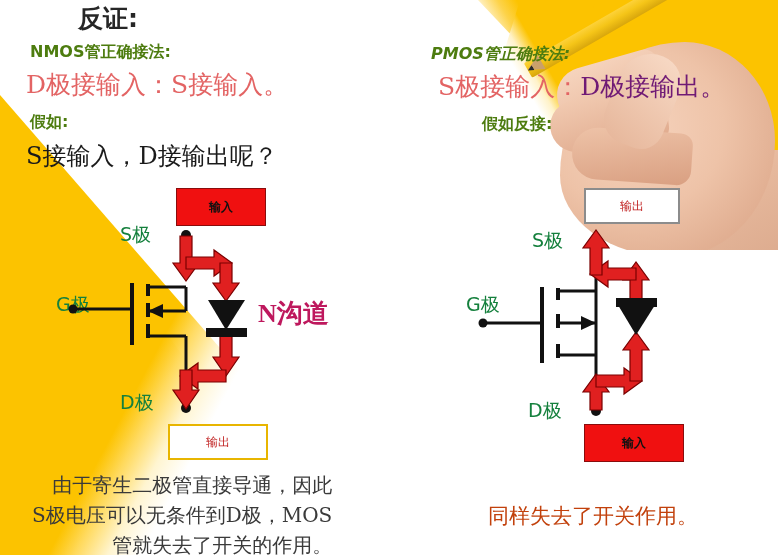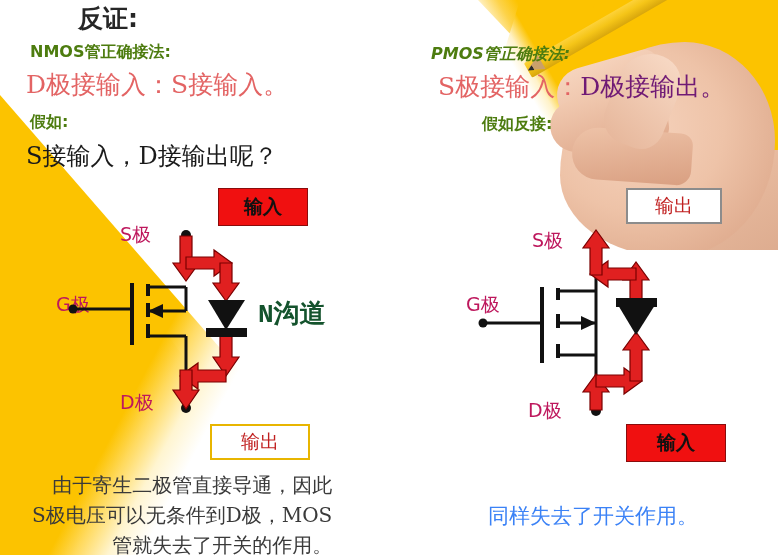--- a/index.html
+++ b/index.html
@@ -123,42 +123,41 @@
   .pmos-red{left:438px;top:70px;}
   .pmos-if{left:442px;top:114px;margin-left:40px;}
   .pmos-q{left:440px;top:142px;}
   .pmos-red-fade{color:#701a75;}
 
   .bottom-left{
     left:32px;top:470px;font-size:20px;color:#3a3a3a;line-height:30px;
     font-family:"DejaVu Serif","Liberation Serif",serif;white-space:pre;
   }
   .bottom-right{
-    left:488px;top:502px;font-size:21px;color:#3b82f6;
+    left:488px;top:502px;font-size:21px;color:#c2410c;
     font-family:"DejaVu Serif","Liberation Serif",serif;
   }
 
   .chan-label{
-    font-size:26px;font-weight:bold;color:#14532d;
-    font-family:Liberation Mono, monospace;
+    font-size:26px;font-weight:bold;color:#be185d;
+    font-family:Liberation Serif, serif;
   }
   .n-chan{left:258px;top:296px;}
   .p-chan{left:668px;top:292px;}
 
   .pin-label{
-    font-size:19px;color:#be185d;font-weight:normal;
+    font-size:19px;color:#15803d;font-weight:normal;
     font-family:"DejaVu Sans","Liberation Sans",sans-serif;
   }
 
   
   .box{
     position:absolute;display:flex;align-items:center;justify-content:center;
-    font-size:19px;font-family:"DejaVu Serif","Liberation Serif",serif;
+    font-size:12px;font-family:"DejaVu Serif","Liberation Serif",serif;
     box-sizing:border-box;
-    margin-left:42px;
   }
   .box-red{background:#F01010;color:#111;border:1px solid #8a0c0c;font-weight:bold;}
   .box-white-y{background:#ffffff;color:#C02020;border:2px solid #E8B500;}
   .box-white-g{background:#ffffff;color:#C02020;border:2px solid #8c8c8c;}
 
   svg{position:absolute;left:0;top:0;overflow:visible;}
 </style>
 </head>
 <body>
 

